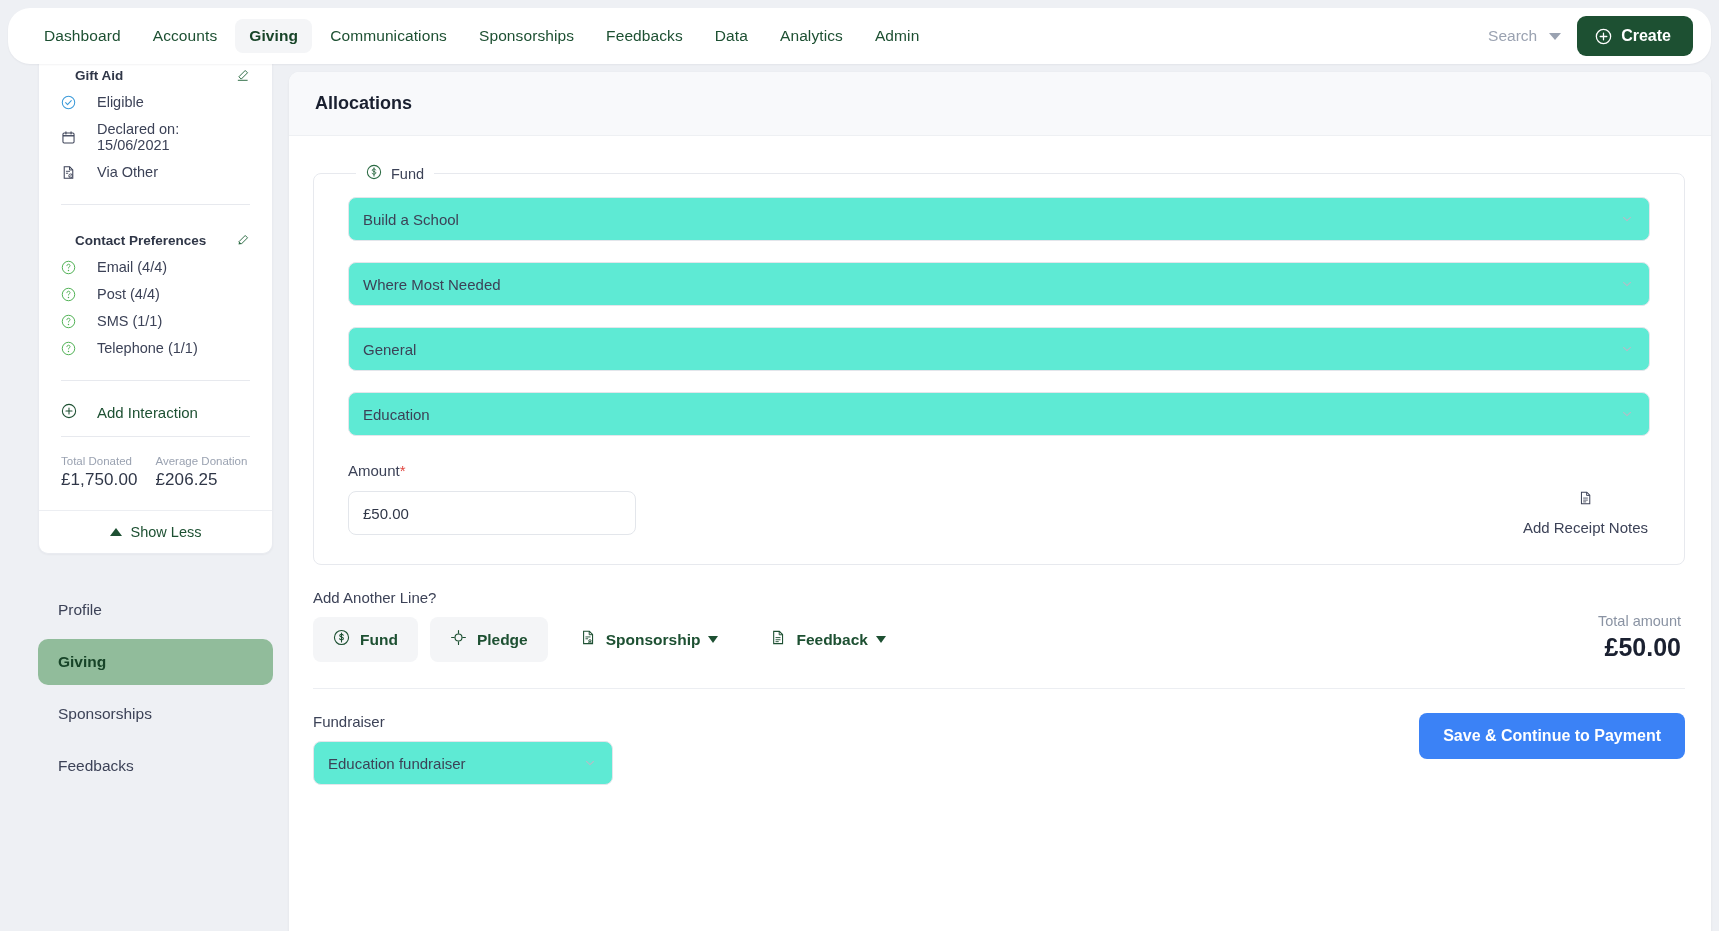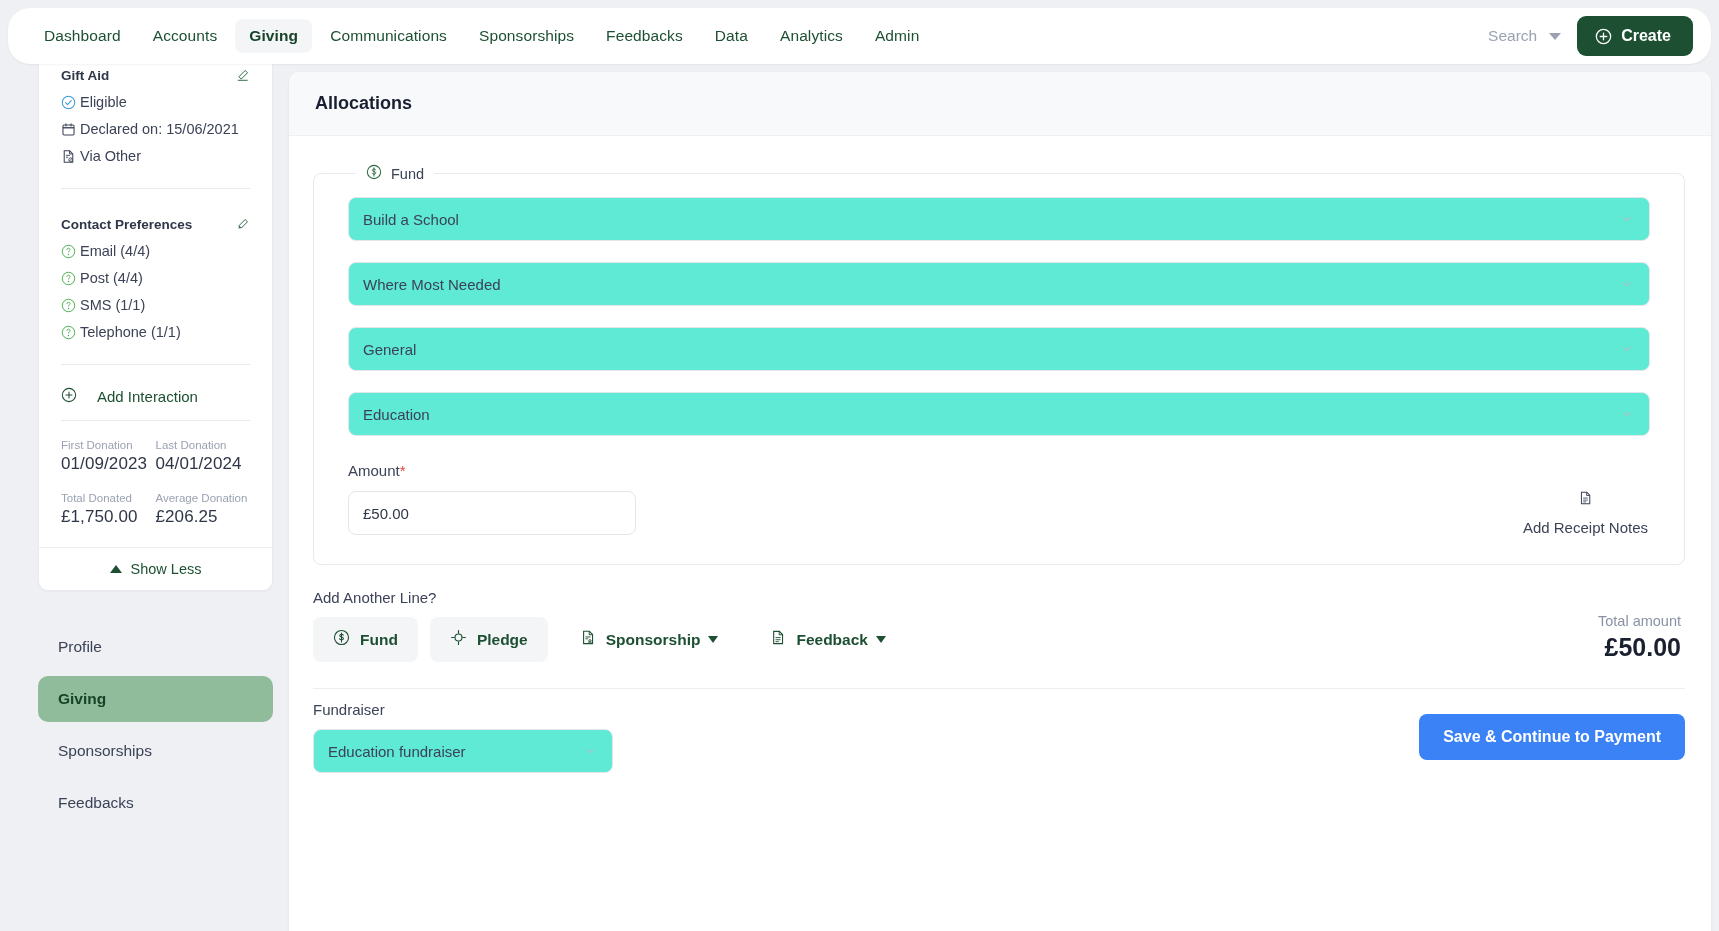--- a/index.html
+++ b/index.html
@@ -57,25 +57,26 @@
     background: #fff;
     border: 1px solid #e9ebf0;
     border-top: none;
     border-radius: 0 0 10px 10px;
     padding: 0 22px 0 22px;
     box-shadow: 0 1px 2px rgba(16,24,40,.04);
   }
   .sec-head {
     display: flex; align-items: center; justify-content: space-between;
     padding-top: 6px;
+    margin-left: 14px;
   }
   .sec-title { font-size: 13.5px; font-weight: 700; color: #2f3647; }
   .edit-icon { cursor: pointer; line-height: 0; }
   .info-row {
-    display: flex; align-items: center; gap: 4px;
+    display: flex; align-items: center; gap: 21px;
     font-size: 14.5px; color: #3c4257;
     margin-top: 11px;
   }
   .info-row .ic { line-height: 0; flex: 0 0 auto; }
   .divider { height: 1px; background: #e7e9ee; margin: 24px 0 22px 0; }
   .add-interaction {
     display: flex; align-items: center; gap: 20px;
     color: #1d5032; font-size: 15px; cursor: pointer;
   }
   .divider-thin { height: 1px; background: #e7e9ee; margin: 14px 0 0 0; }
@@ -191,22 +192,22 @@
     border-left: 5px solid transparent; border-right: 5px solid transparent;
     border-top: 7px solid #1d5032; margin-left: -2px;
   }
   .total-box { text-align: right; padding-right: 4px; }
   .total-label { font-size: 14.5px; color: #8a93a3; }
   .total-value { font-size: 25px; font-weight: 700; color: #1a2030; margin-top: 4px; }
 
   .sep-line { height: 1px; background: #eceef2; margin: 26px 0 0 0; }
 
   .fundraiser-wrap {
-    display: flex; align-items: center; justify-content: space-between;
-    margin-top: 12px; padding-bottom: 30px;
+    display: flex; align-items: flex-start; justify-content: space-between;
+    margin-top: 24px; padding-bottom: 30px;
   }
   .fr-label { font-size: 15px; color: #3c4257; }
   .fr-select-wrap { position: relative; width: 300px; margin-top: 11px; }
   .save-btn {
     background: #3b82f6; color: #fff;
     font-size: 16px; font-weight: 700;
     border: none; border-radius: 8px;
     padding: 14px 24px; cursor: pointer;
     font-family: "Liberation Sans", sans-serif;
     white-space: nowrap;
@@ -355,30 +356,20 @@
         <svg width="16" height="16" viewBox="0 0 20 20" fill="none">
           <circle cx="10" cy="10" r="8.3" stroke="#1d5032" stroke-width="1.3"></circle>
           <path d="M10 6.2v7.6M6.2 10h7.6" stroke="#1d5032" stroke-width="1.3" stroke-linecap="round"></path>
         </svg>
       </span>
       <span>Add Interaction</span>
     </div>
 
     <div class="divider-thin"></div>
 
-    <div class="stat-grid">
-      <div class="stat">
-        <div class="stat-label">First Donation</div>
-        <div class="stat-value">01/09/2023</div>
-      </div>
-      <div class="stat">
-        <div class="stat-label">Last Donation</div>
-        <div class="stat-value">04/01/2024</div>
-      </div>
-    </div>
 
     <div class="stat-grid">
       <div class="stat">
         <div class="stat-label">Total Donated</div>
         <div class="stat-value">£1,750.00</div>
       </div>
       <div class="stat">
         <div class="stat-label">Average Donation</div>
         <div class="stat-value">£206.25</div>
       </div>

